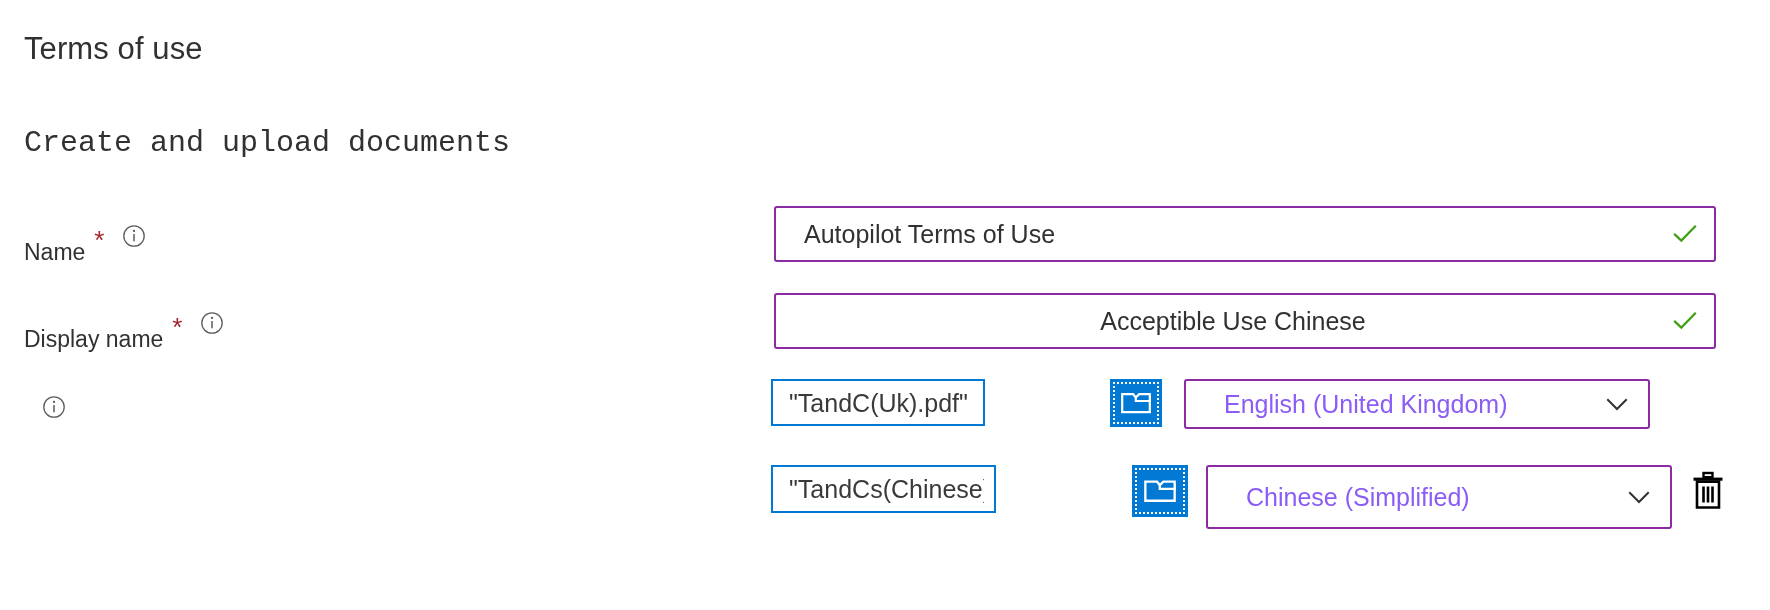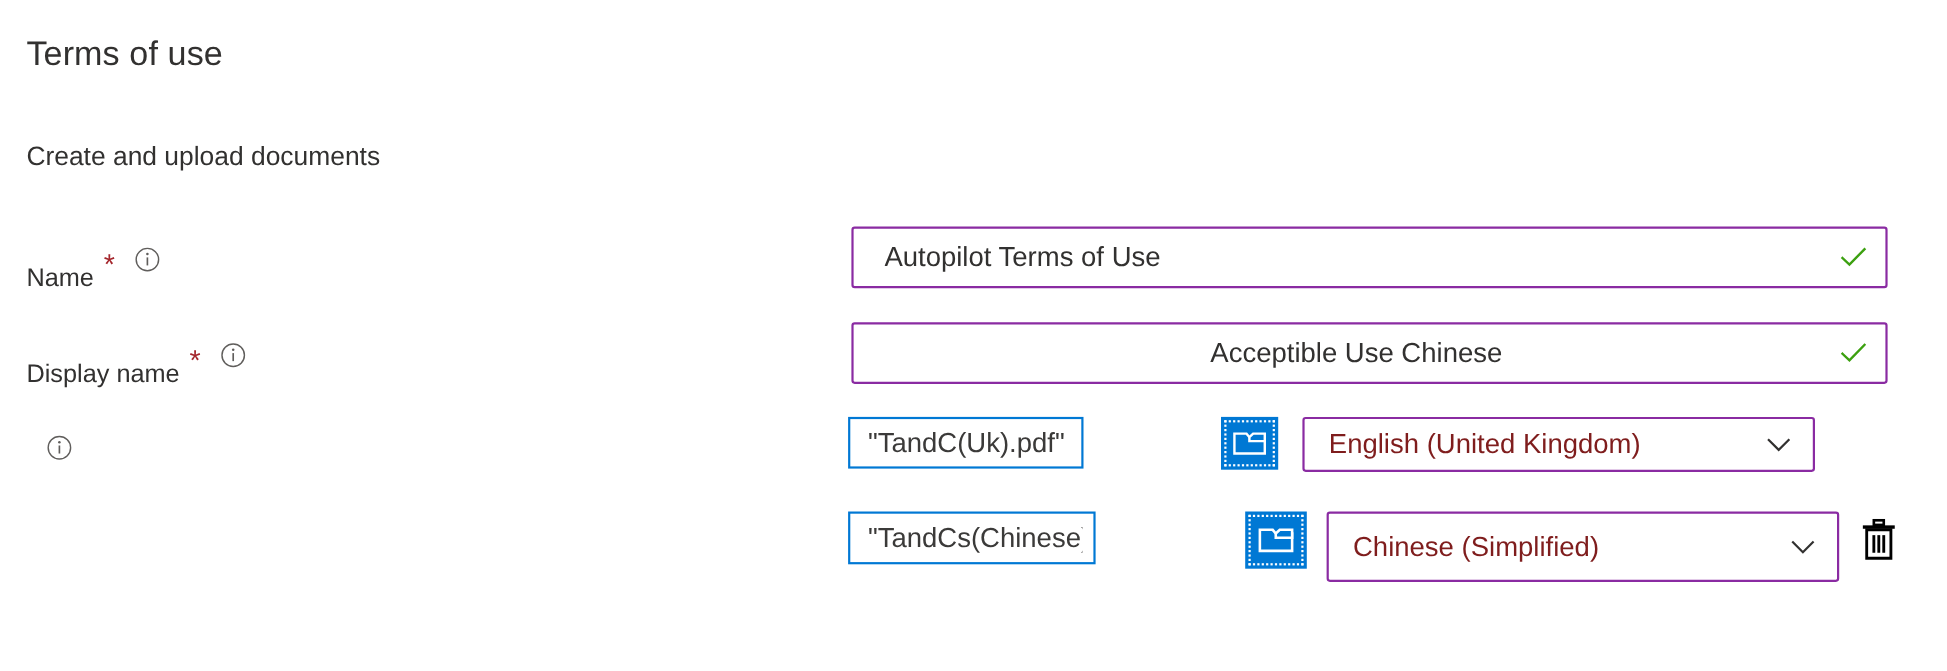--- a/index.html
+++ b/index.html
@@ -35,25 +35,26 @@
     font-weight: 400;
     color: #323130;
     letter-spacing: 0.1px;
     line-height: 42px;
     white-space: nowrap;
   }
   .section-subtitle {
     position: absolute;
     left: 24px;
     top: 126px;
-    font-size: 24px;
+    font-size: 30px;
     font-weight: 400;
     color: #323130;
     line-height: 34px;
     white-space: nowrap;
+    font-family: Liberation Mono, monospace;
   }
 
   
   .form-row {
     position: absolute;
     left: 0;
     width: 1770px;
   }
   .row-name      { top: 206px; height: 60px; }
   .row-display   { top: 293px; height: 60px; text-align: center; }
@@ -183,24 +184,25 @@
     border: 2px solid #8A2BA2;
     background: #ffffff;
     border-radius: 3px;
     display: flex;
     align-items: center;
     padding: 0 16px 0 22px;
     cursor: pointer;
   }
   .dropdown .value {
     font-size: 25px;
-    color: #7f1d1d;
+    color: #8b5cf6;
     white-space: nowrap;
     flex: 1 1 auto;
     line-height: 1.2;
+    margin-left: 16px;
   }
   .chevron {
     flex: 0 0 auto;
     width: 30px;
     height: 30px;
     display: flex;
     align-items: center;
     justify-content: center;
     margin-left: 10px;
   }

